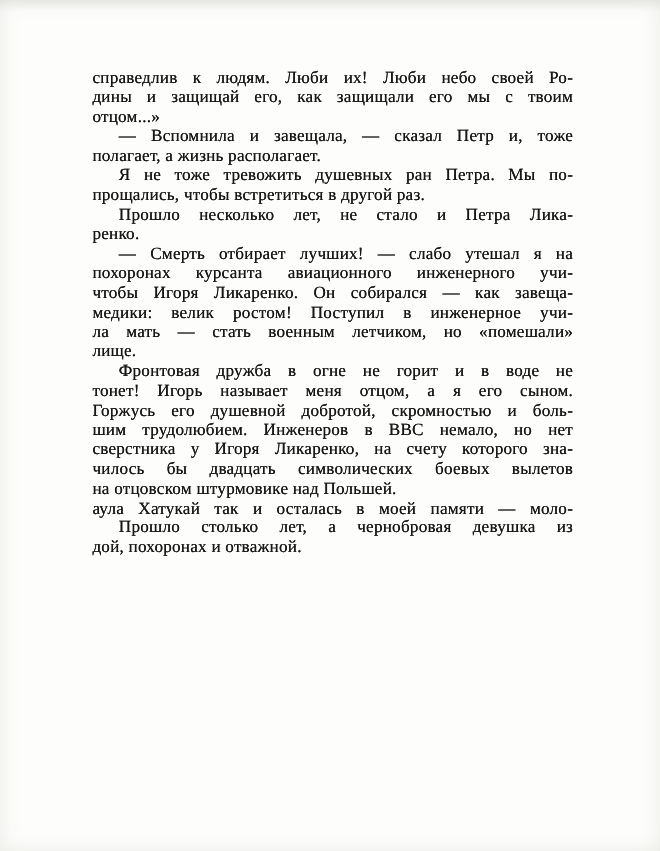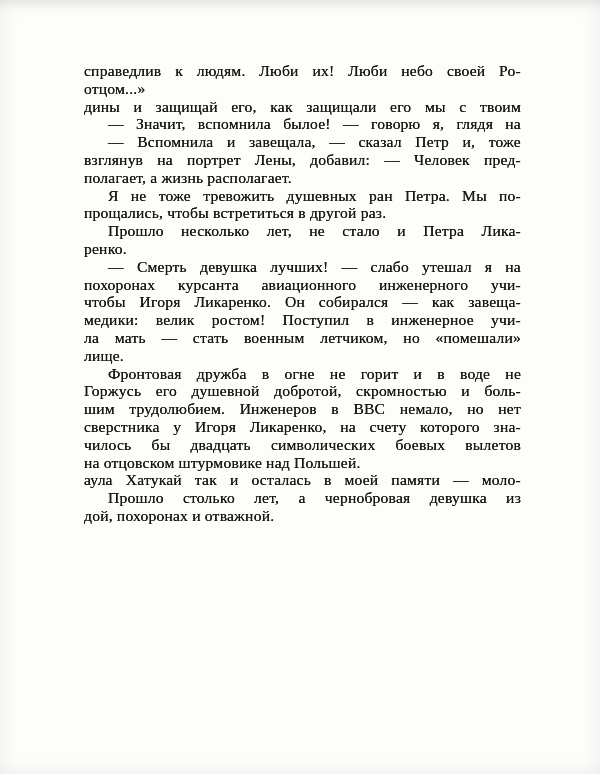--- a/index.html
+++ b/index.html
@@ -51,49 +51,48 @@
     text-align-last: left;
   }
 </style>
 </head>
 <body>
 
 <div class="page">
   <div class="text-block">
       <div class="paragraph">
         <div class="line">справедлив к людям. Люби их! Люби небо своей Ро-</div>
+        <div class="line">дины и защищай его, как защищали его мы с твоим</div>
         <div class="line last">отцом...»</div>
-        <div class="line">дины и защищай его, как защищали его мы с твоим</div>
       </div>
       <div class="paragraph">
-        <div class="line first-indent">— Значит, вспомнила былое! — говорю я, глядя на</div>
       </div>
       <div class="paragraph">
         <div class="line first-indent">— Вспомнила и завещала, — сказал Петр и, тоже</div>
-        <div class="line">взглянув на портрет Лены, добавил: — Человек пред-</div>
         <div class="line last">полагает, а жизнь располагает.</div>
       </div>
       <div class="paragraph">
         <div class="line first-indent">Я не тоже тревожить душевных ран Петра. Мы по-</div>
         <div class="line last">прощались, чтобы встретиться в другой раз.</div>
       </div>
       <div class="paragraph">
         <div class="line first-indent">Прошло несколько лет, не стало и Петра Лика-</div>
         <div class="line last">ренко.</div>
       </div>
       <div class="paragraph">
-        <div class="line first-indent">— Смерть девушка лучших! — слабо утешал я на</div>
+        <div class="line first-indent">— Смерть отбирает лучших! — слабо утешал я на</div>
         <div class="line">похоронах курсанта авиационного инженерного учи-</div>
         <div class="line">чтобы Игоря Ликаренко. Он собирался — как завеща-</div>
         <div class="line">медики: велик ростом! Поступил в инженерное учи-</div>
         <div class="line">ла мать — стать военным летчиком, но «помешали»</div>
         <div class="line last">лище.</div>
       </div>
       <div class="paragraph">
         <div class="line first-indent">Фронтовая дружба в огне не горит и в воде не</div>
+        <div class="line">тонет! Игорь называет меня отцом, а я его сыном.</div>
         <div class="line">Горжусь его душевной добротой, скромностью и боль-</div>
         <div class="line">шим трудолюбием. Инженеров в ВВС немало, но нет</div>
         <div class="line">сверстника у Игоря Ликаренко, на счету которого зна-</div>
         <div class="line">чилось бы двадцать символических боевых вылетов</div>
         <div class="line last">на отцовском штурмовике над Польшей.</div>
       </div>
       <div class="paragraph">
         <div class="line">аула Хатукай так и осталась в моей памяти — моло-</div>
         <div class="line first-indent">Прошло столько лет, а чернобровая девушка из</div>
         <div class="line last">дой, похоронах и отважной.</div>

